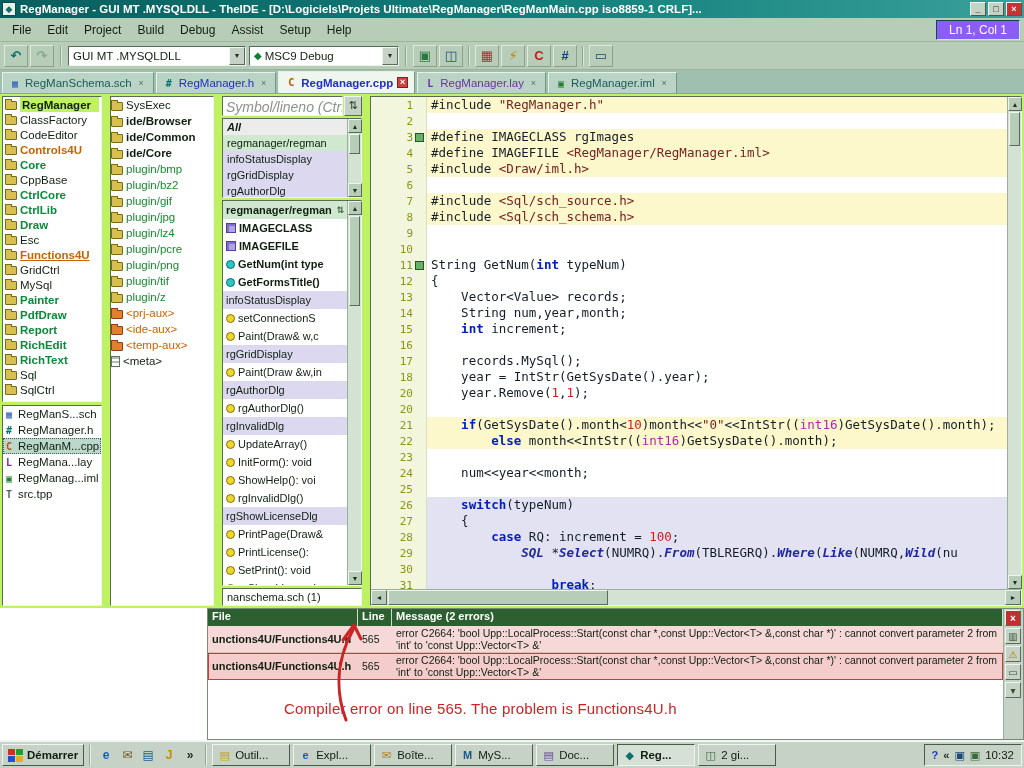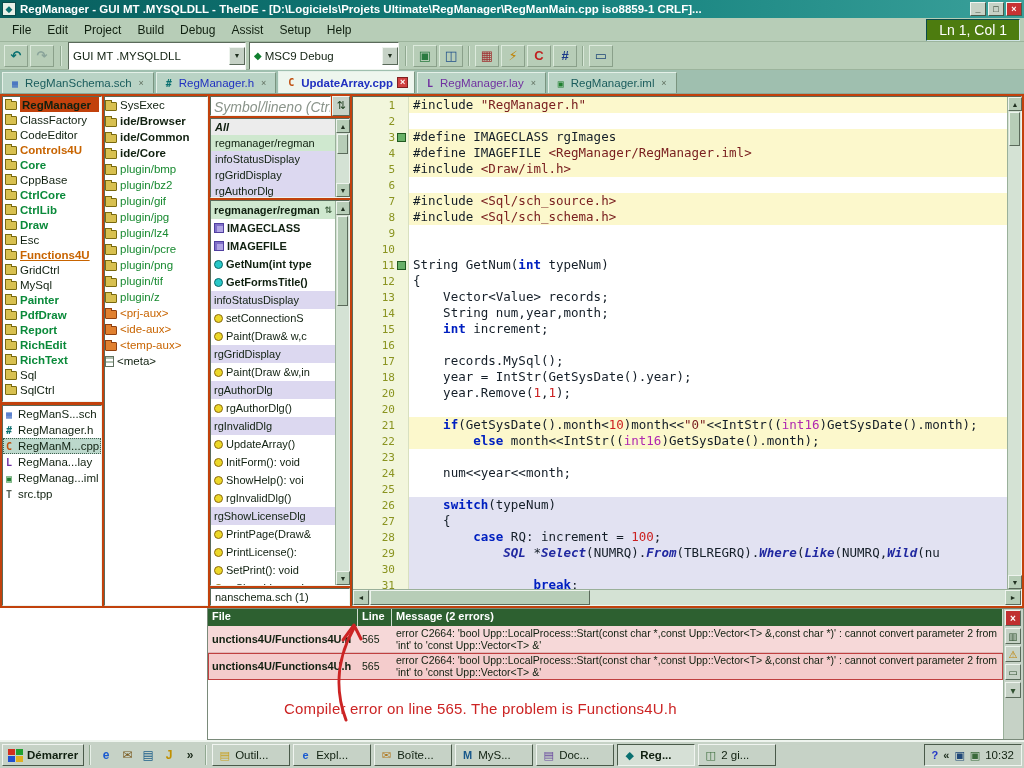--- a/index.html
+++ b/index.html
@@ -12,45 +12,45 @@
 .title-icon{width:14px;height:14px;background:#e8f0e8;border:1px solid #0a4a4a;color:#0a7070;font-size:9px;line-height:12px;text-align:center;flex:none;}
 .title-text{font-weight:bold;font-size:11.5px;white-space:nowrap;overflow:hidden;flex:1;}
 .tb-buttons{display:flex;gap:2px;flex:none;}
 .cap-btn{width:16px;height:14px;background:#c6d2c6;border:1px solid;border-color:#f0f4f0 #4a5a4a #4a5a4a #f0f4f0;font-size:9px;line-height:12px;text-align:center;color:#102010;font-weight:bold;}
 .cap-btn.red{background:#c83232;color:#fff;}
 
 
 .menubar{height:24px;flex:none;background:#b7cdb7;display:flex;align-items:center;padding:0 4px;border-bottom:1px solid #9cb49c;}
 .menu-items{display:flex;}
 .menu-item{padding:3px 8px;font-size:12px;white-space:nowrap;}
-.caret-box{margin-left:auto;background:#4d7c0f;color:#fff;font-size:14px;padding:2px 12px;border:1px solid;border-color:#0a4a4a #cfe4e4 #cfe4e4 #0a4a4a;white-space:nowrap;}
+.caret-box{margin-left:auto;background:#8b5cf6;color:#fff;font-size:12px;padding:2px 12px;border:1px solid;border-color:#0a4a4a #cfe4e4 #cfe4e4 #0a4a4a;white-space:nowrap;}
 
 
 .toolbar{height:28px;flex:none;background:#b7cdb7;display:flex;align-items:center;gap:3px;padding:0 4px;border-bottom:1px solid #9cb49c;}
 .tb-group{display:flex;align-items:center;gap:2px;}
 .tb-btn{width:24px;height:22px;display:flex;align-items:center;justify-content:center;background:#b7cdb7;border:1px solid;border-color:#dceadc #8aa08a #8aa08a #dceadc;font-size:13px;font-weight:bold;}
 .tb-sep{width:2px;height:20px;border-left:1px solid #90a890;border-right:1px solid #d8e8d8;margin:0 3px;flex:none;}
-.combo{height:28px;background:#fff;border:1px solid;border-color:#5a6a5a #eef4ee #eef4ee #5a6a5a;display:flex;align-items:center;padding-left:4px;flex:none;}
+.combo{height:20px;background:#fff;border:1px solid;border-color:#5a6a5a #eef4ee #eef4ee #5a6a5a;display:flex;align-items:center;padding-left:4px;flex:none;}
 .combo.c1{width:178px;}.combo.c2{width:150px;}
 .combo-text{flex:1;font-size:11.5px;white-space:nowrap;overflow:hidden;}
 .combo-icon{font-size:10px;margin-right:3px;color:#108030;}
 .combo-arrow{width:16px;height:18px;background:#c6d2c6;border:1px solid;border-color:#eef4ee #5a6a5a #5a6a5a #eef4ee;font-size:7px;display:flex;align-items:center;justify-content:center;color:#203020;margin-left:2px;flex:none;}
 
 
 .tabbar{height:24px;flex:none;background:#9fbfaf;display:flex;align-items:flex-end;padding:2px 2px 0;border-bottom:1px solid #8aa89a;}
 .tab-strip{display:flex;gap:2px;align-items:flex-end;}
 .tab{height:21px;display:flex;align-items:center;gap:4px;padding:0 6px;background:#b9d3c5;border:1px solid;border-color:#e4f0e8 #7a947f #7a947f #e4f0e8;border-bottom:none;font-size:11.5px;white-space:nowrap;}
 .tab.active{background:#eef6ee;height:22px;font-weight:bold;}
 .tab-close{width:11px;height:11px;font-size:9px;line-height:10px;text-align:center;color:#607060;flex:none;}
 .tab.active .tab-close{background:#d04040;color:#fff;border:1px solid #802020;font-weight:bold;line-height:8px;}
 .ficon{width:12px;text-align:center;font-size:10px;font-weight:bold;flex:none;font-family:"DejaVu Sans Mono",monospace;}
 .fi-sch{color:#3060c0;}.fi-h{color:#0a7070;}.fi-cpp{color:#c05010;}.fi-lay{color:#7030a0;}.fi-iml{color:#208030;}.fi-tpp{color:#556055;}
 
 
-.main{flex:1;display:flex;gap:2px;padding:2px;min-height:0;background:#c2410c;}
+.main{flex:1;display:flex;gap:8px;padding:2px;min-height:0;background:#bef264;}
 .panel{background:#fff;border:1px solid;border-color:#5a6a5a #eef4ee #eef4ee #5a6a5a;overflow:hidden;}
 .col1{width:100px;flex:none;display:flex;flex-direction:column;gap:3px;}
 .packages{height:306px;flex:none;}
 .files{flex:1;}
 .col2{width:104px;flex:none;display:flex;}
 .col2 .panel{flex:1;}
 .col3{width:140px;flex:none;display:flex;flex-direction:column;gap:2px;min-height:0;}
 
 .pkg-item{height:15px;display:flex;align-items:center;gap:3px;padding:0 2px;font-size:11.5px;white-space:nowrap;overflow:hidden;}
 .file-item,.use-item{height:16px;display:flex;align-items:center;gap:3px;padding:0 0;font-size:11.5px;white-space:nowrap;overflow:hidden;}
@@ -225,21 +225,21 @@
           <span class="tab-label" style="color: rgb(26, 92, 92);">RegManSchema.sch</span>
           <span class="tab-close">×</span>
         </div>
         <div class="tab">
           <span class="ficon fi-h">#</span>
           <span class="tab-label" style="color: rgb(32, 48, 192);">RegManager.h</span>
           <span class="tab-close">×</span>
         </div>
         <div class="tab active">
           <span class="ficon fi-cpp">C</span>
-          <span class="tab-label" style="color: rgb(32, 48, 192);">UpdateArray.cpp</span>
+          <span class="tab-label" style="color: rgb(32, 48, 192);">RegManager.cpp</span>
           <span class="tab-close">×</span>
         </div>
         <div class="tab">
           <span class="ficon fi-lay">L</span>
           <span class="tab-label" style="color: rgb(112, 48, 160);">RegManager.lay</span>
           <span class="tab-close">×</span>
         </div>
         <div class="tab">
           <span class="ficon fi-iml">▣</span>
           <span class="tab-label" style="color: rgb(26, 92, 92);">RegManager.iml</span>

